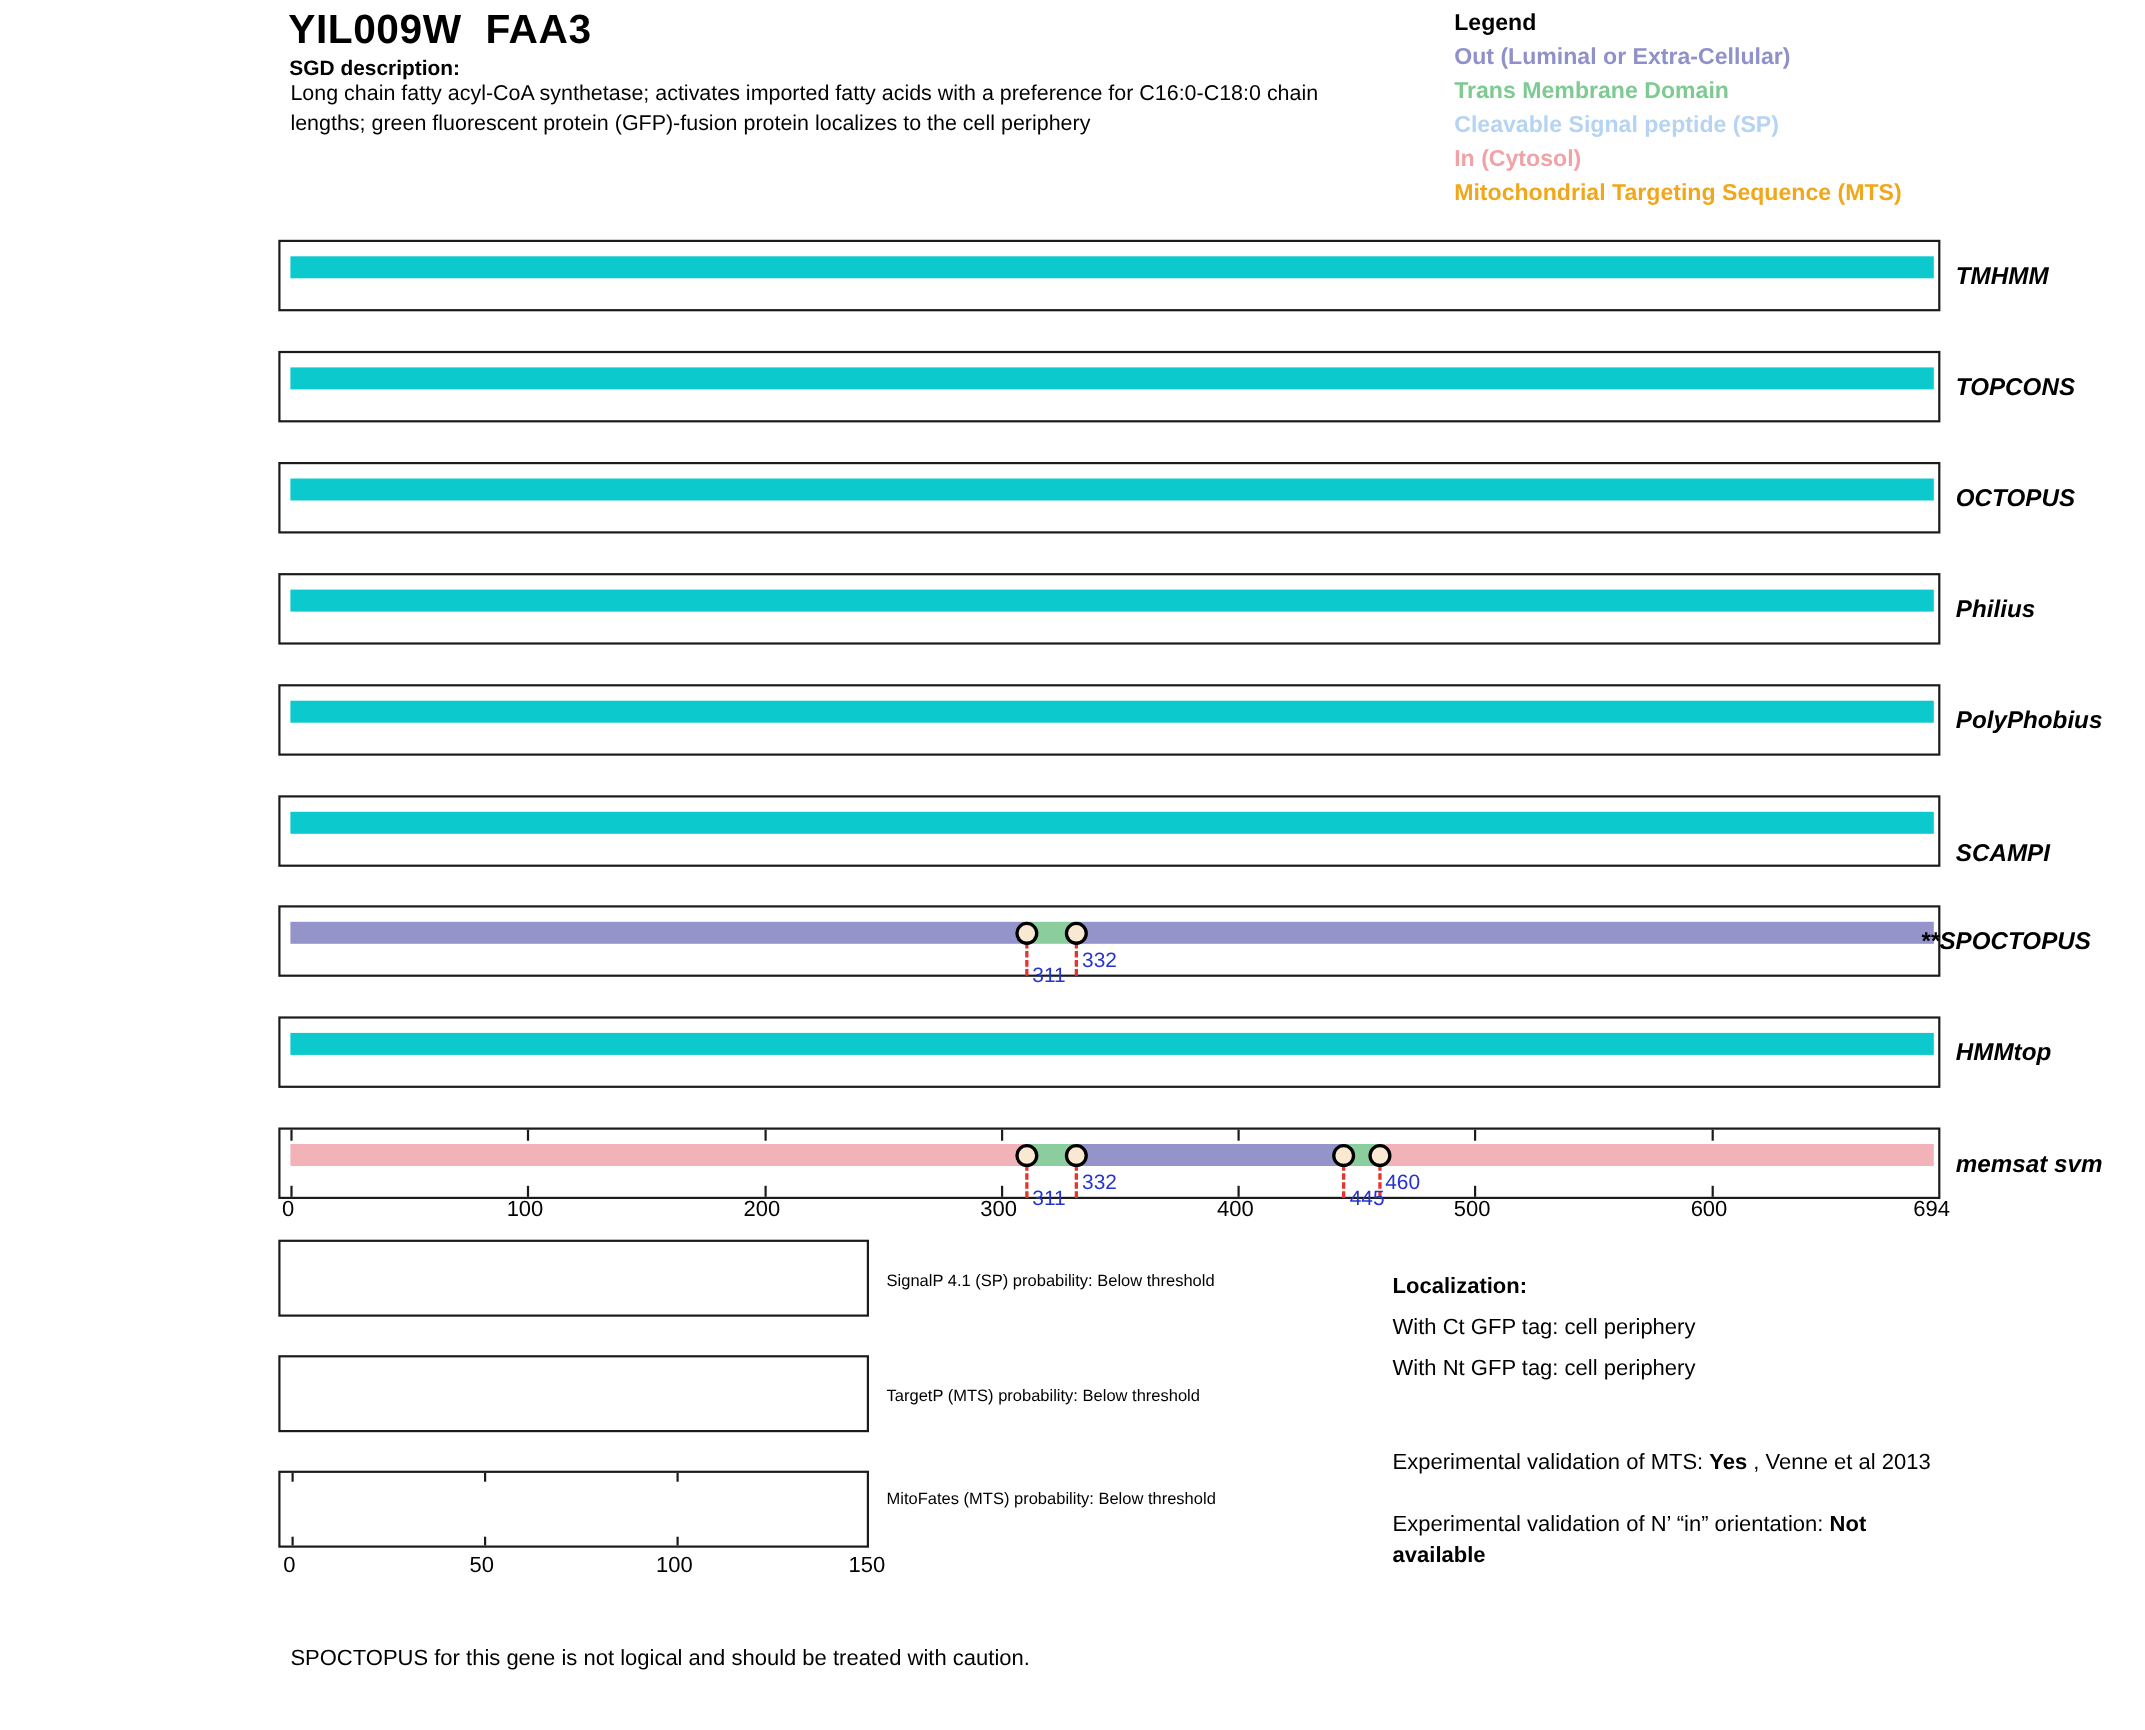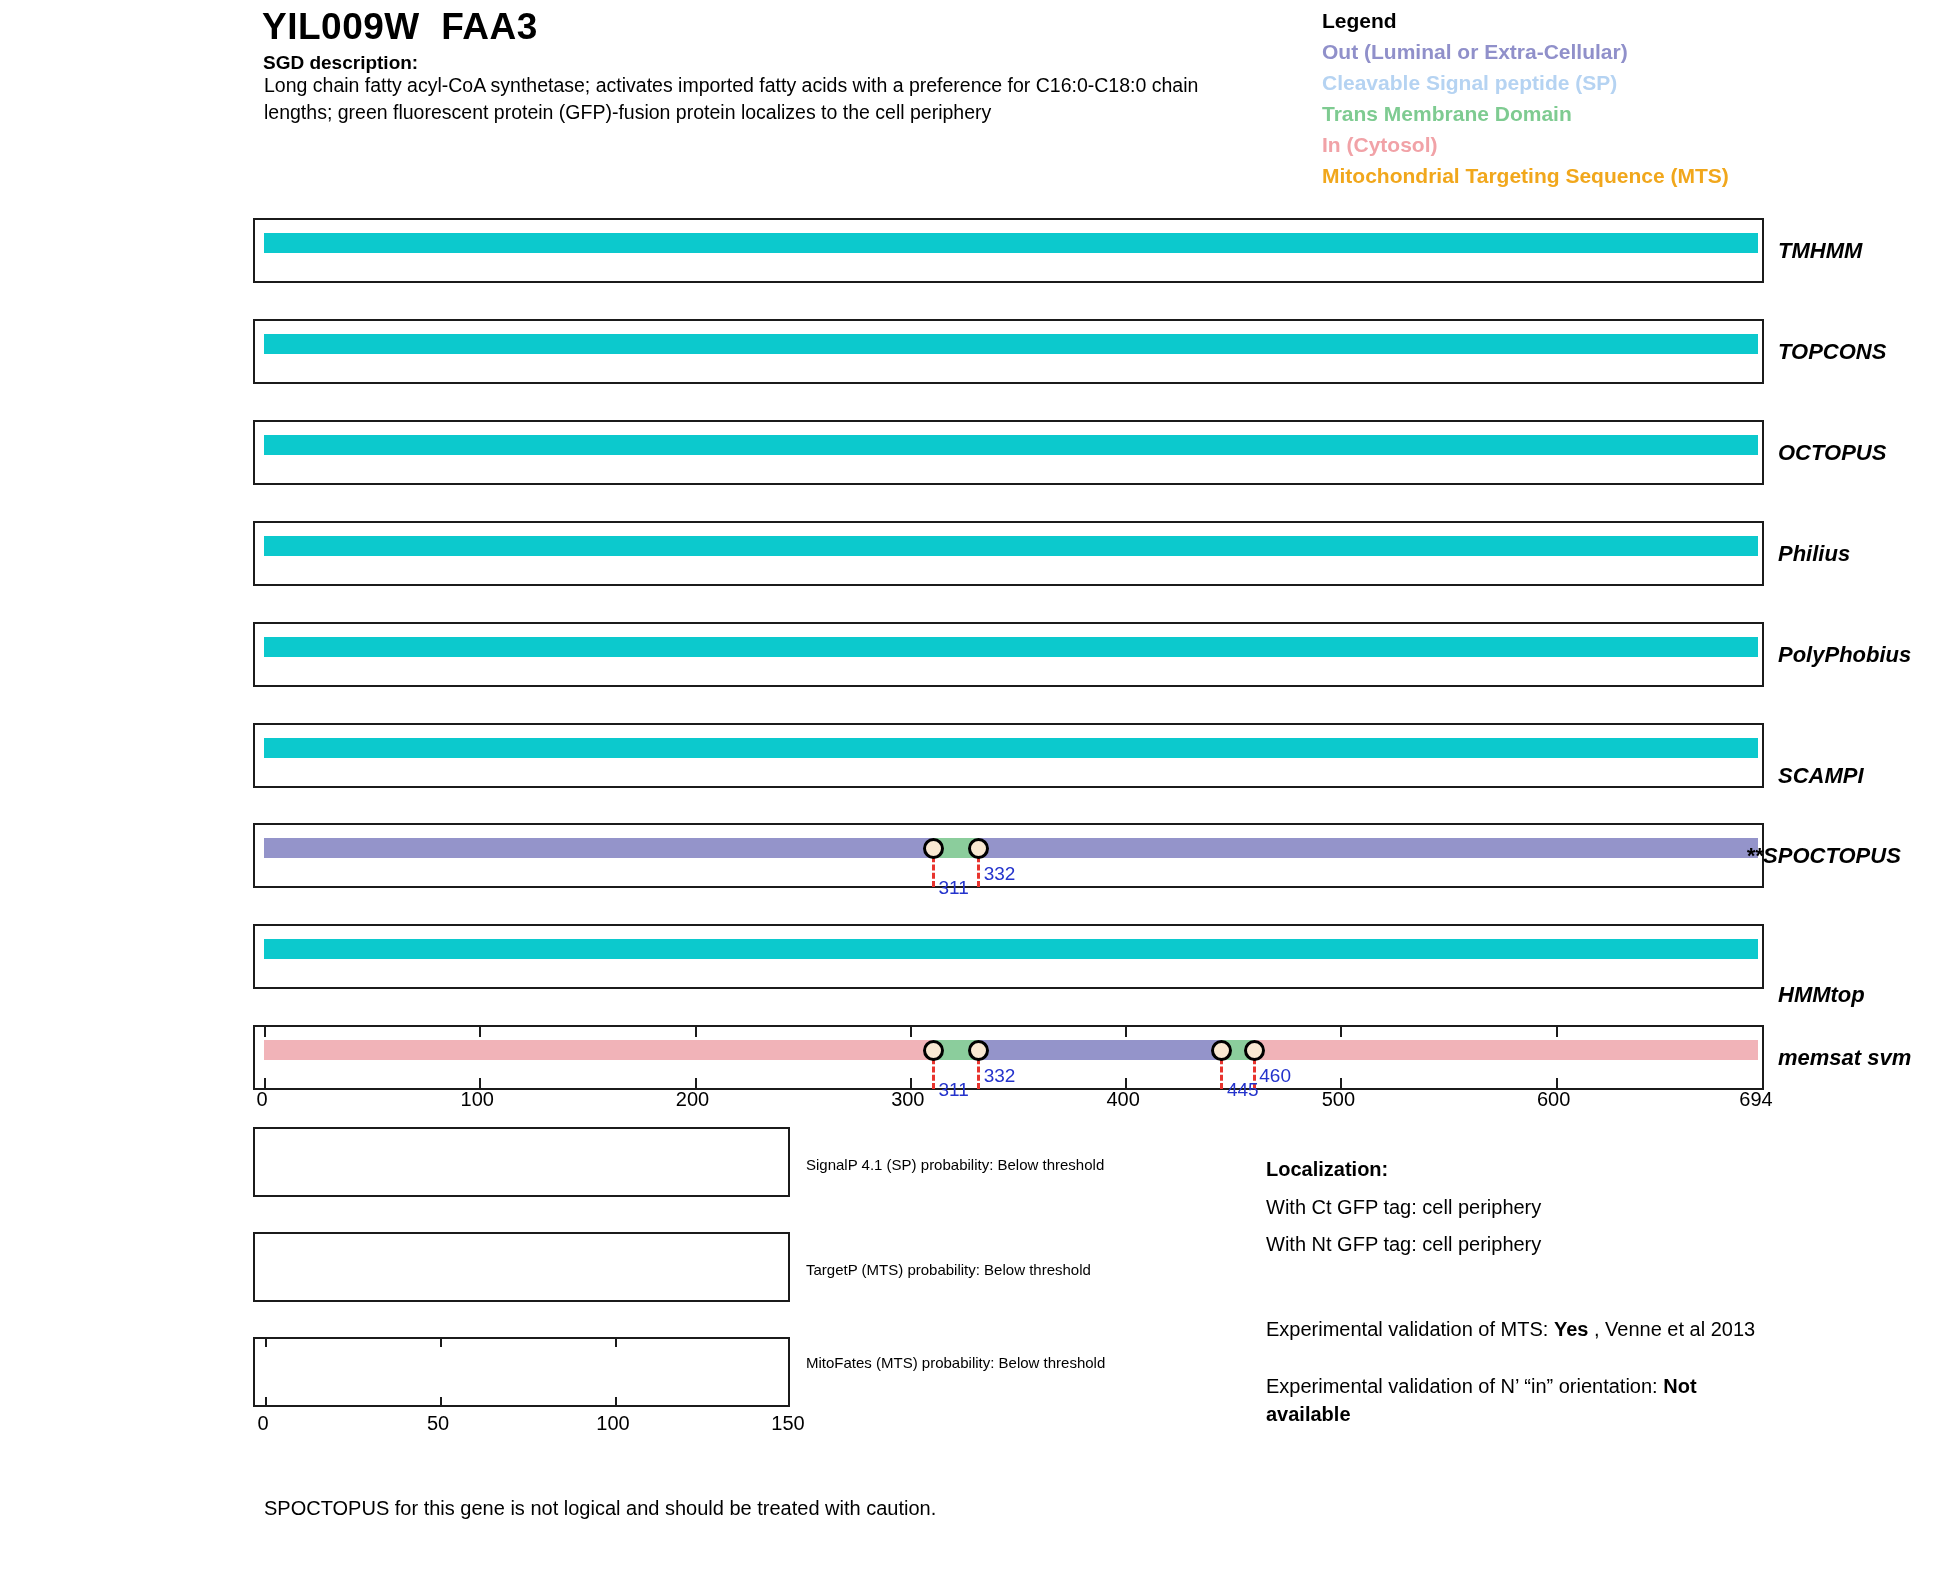--- a/index.html
+++ b/index.html
@@ -37,22 +37,22 @@
 <body>
 
 <div class="abs" id="page-title">YIL009W  FAA3</div>
 <div class="abs" id="sgd-label">SGD description:</div>
 <div class="abs" id="sgd-desc"><span>Long chain fatty acyl-CoA synthetase; activates imported fatty acids with a preference for C16:0-C18:0 chain</span><br><span>lengths; green fluorescent protein (GFP)-fusion protein localizes to the cell periphery</span></div>
 
 <div class="abs" id="legend">
   <div class="lg-title">Legend</div>
 
 <div class="lg-item" style="color: rgb(144, 144, 202);">Out (Luminal or Extra-Cellular)</div>
+    <div class="lg-item" style="color: rgb(126, 203, 145);">Trans Membrane Domain</div>
     <div class="lg-item" style="color: rgb(181, 211, 242);">Cleavable Signal peptide (SP)</div>
-    <div class="lg-item" style="color: rgb(126, 203, 145);">Trans Membrane Domain</div>
     <div class="lg-item" style="color: rgb(241, 162, 167);">In (Cytosol)</div>
     <div class="lg-item" style="color: rgb(241, 167, 28);">Mitochondrial Targeting Sequence (MTS)</div>
   </div>
 
 <div id="tracks">
     <div class="track-box" style="top: 218px;">
       <div class="track-seg" style="left: 9px; width: 1494px; background: rgb(12, 201, 205);"></div>
     </div>
     <div class="track-label" style="top: 238px; left: 1778px;">TMHMM</div>
     <div class="track-box" style="top: 319px;">
@@ -83,21 +83,21 @@
       <div class="b-marker" style="left: 668.001px; background: rgb(249, 232, 210);"></div>
       <div class="b-label" style="left: 683.501px; top: 52px; color: rgb(36, 51, 204);">311</div>
       <div class="b-line" style="left: 722.209px; border-left-color: rgb(232, 52, 46);"></div>
       <div class="b-marker" style="left: 713.209px; background: rgb(249, 232, 210);"></div>
       <div class="b-label" style="left: 728.709px; top: 38px; color: rgb(36, 51, 204);">332</div>
     </div>
     <div class="track-label" style="top: 843px; left: 1746px;">**SPOCTOPUS</div>
     <div class="track-box" style="top: 924px;">
       <div class="track-seg" style="left: 9px; width: 1494px; background: rgb(12, 201, 205);"></div>
     </div>
-    <div class="track-label" style="top: 944px; left: 1778px; margin-top: 38px;">HMMtop</div>
+    <div class="track-label" style="top: 944px; left: 1778px;">HMMtop</div>
     <div class="track-box" style="top: 1025px;">
       <div class="track-seg" style="left: 9px; width: 669.501px; background: rgb(241, 179, 184);"></div>
       <div class="track-seg" style="left: 678.501px; width: 45.2075px; background: rgb(139, 205, 156);"></div>
       <div class="track-seg" style="left: 723.709px; width: 243.259px; background: rgb(148, 148, 202);"></div>
       <div class="track-seg" style="left: 966.968px; width: 32.2911px; background: rgb(139, 205, 156);"></div>
       <div class="track-seg" style="left: 999.259px; width: 503.741px; background: rgb(241, 179, 184);"></div>
       <div class="track-tick" style="left: 9px; top: 0px;"></div>
       <div class="track-tick" style="left: 9px; bottom: 0px;"></div>
       <div class="track-tick" style="left: 224.274px; top: 0px;"></div>
       <div class="track-tick" style="left: 224.274px; bottom: 0px;"></div>

